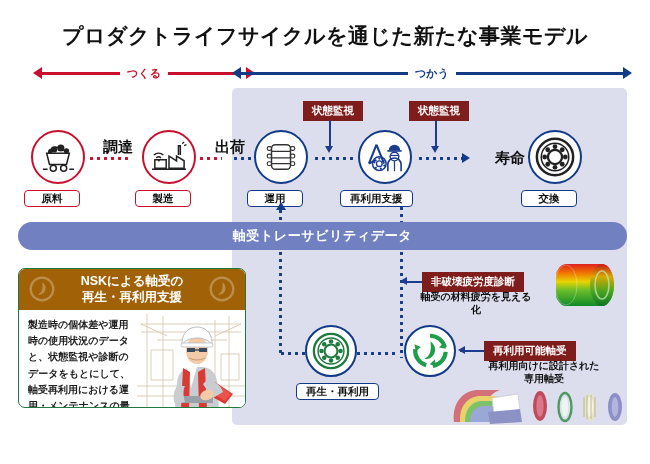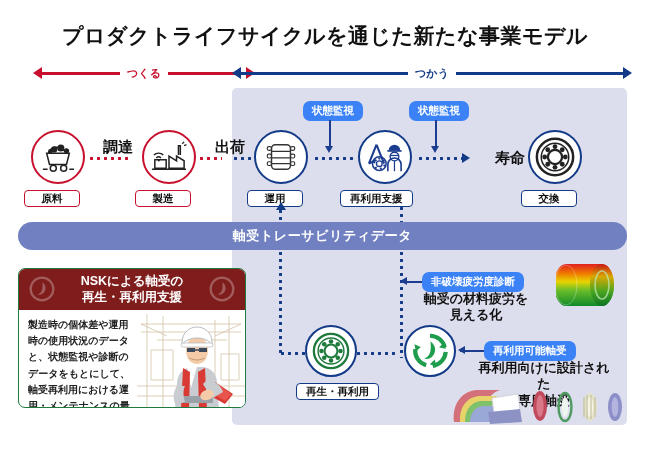--- a/index.html
+++ b/index.html
@@ -71,46 +71,46 @@
     background-image:radial-gradient(circle, currentColor 1.4px, transparent 1.6px);
     background-size:3px 7px; background-repeat:repeat-y;
   }
   .tri-r { width:0;height:0;border-top:5px solid transparent;border-bottom:5px solid transparent;border-left:8px solid #123a87; }
   .tri-u { width:0;height:0;border-left:5px solid transparent;border-right:5px solid transparent;border-bottom:8px solid #123a87; }
 
   .conn-text { font-size:15px; font-weight:bold; color:#111; }
 
   
   .badge {
-    background:#3b82f6; color:#fff; border-radius:7px;
+    background:#7f1d1d; color:#fff; border-radius:0;
     font-size:10.5px; font-weight:bold; padding:3px 9px;
     display:inline-flex; align-items:center; justify-content:center;
     white-space:nowrap;
   }
-  .badge-sub { font-size:13px; color:#111; font-weight:bold; text-align:center; line-height:1.25; }
+  .badge-sub { font-size:10px; color:#111; font-weight:bold; text-align:center; line-height:1.25; }
   .vline { width:1.6px; background:#1b3c8f; }
   .hline { height:1.6px; background:#1b3c8f; }
   .tri-d { width:0;height:0;border-left:4.5px solid transparent;border-right:4.5px solid transparent;border-top:7px solid #1b3c8f; }
   .tri-l { width:0;height:0;border-top:4.5px solid transparent;border-bottom:4.5px solid transparent;border-right:7px solid #1b3c8f; }
 
   
   #trace-bar {
     left:18px; top:222px; width:609px; height:28px;
     background:#7180c0; border-radius:14px;
     display:flex; align-items:center; justify-content:center;
     color:#fff; font-size:13px; font-weight:bold; letter-spacing:0.6px;
   }
 
   
   #nsk-box {
     left:18px; top:268px; width:228px; height:140px;
     border:1.6px solid #1f7a3d; border-radius:7px; overflow:hidden; background:#fff;
   }
   #nsk-header {
-    height:41px; background:#7f1d1d; color:#fff;
+    height:41px; background:#a16207; color:#fff;
     display:flex; align-items:center; justify-content:center;
     font-size:12.5px; font-weight:bold; line-height:1.25; text-align:center;
     position:relative;
   }
   .leaf-wm { position:absolute; opacity:0.28; }
   #nsk-body { display:flex; height:99px; }
   #nsk-text {
     width:118px; padding:7px 5px 5px 9px;
     font-size:10px; line-height:1.62; color:#222; font-weight:bold;
   }

